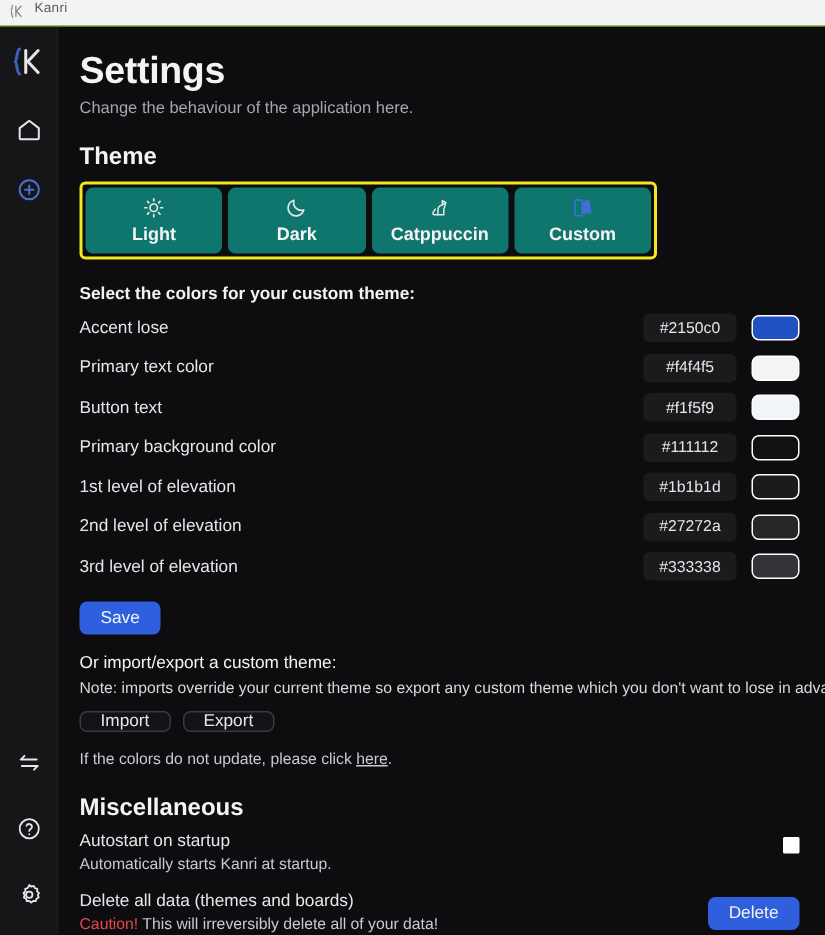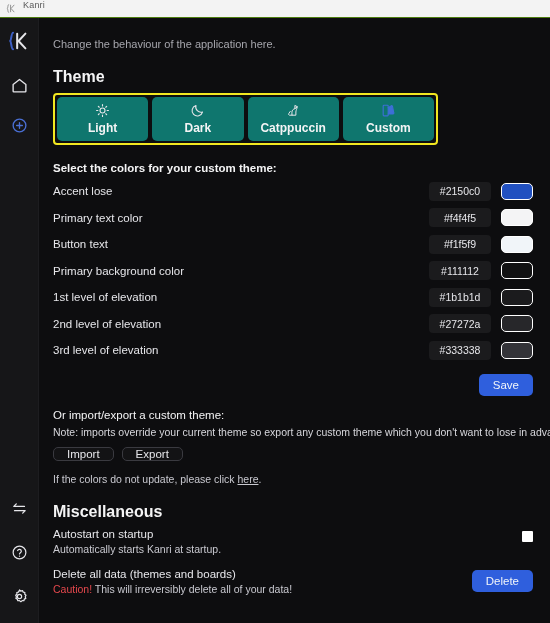--- a/index.html
+++ b/index.html
@@ -114,21 +114,21 @@
     font-family:"Liberation Sans", sans-serif;
   }
   .swatch{
     width:32px; height:17px;
     border-radius:5px;
     border:1.5px solid #ffffff;
     cursor:pointer;
   }
 
   
-  .save-row{ display:flex; justify-content:flex-end; padding-right:5px; margin-top:10px; }
+  .save-row{ display:flex; justify-content:flex-start; padding-right:5px; margin-top:10px; }
   .btn-primary{
     background:#2f5fdd; color:#f1f5f9;
     border:none; border-radius:5px;
     font-size:11.5px; padding:5px 14px;
     cursor:pointer;
     font-family:"Liberation Sans", sans-serif;
   }
 
   
   .subhead{
@@ -240,20 +240,21 @@
             <path d="M12 2.8 l1.9 1.5 2.3 -.6 1.1 2.1 2.3 .6 -.2 2.4 1.8 1.5 -1.1 2.1 .8 2.2 -2.1 1.1 -.6 2.3 -2.4 -.2 -1.9 1.5 -1.9 -1.5 -2.4 .2 -.6 -2.3 -2.1 -1.1 .8 -2.2 -1.1 -2.1 1.8 -1.5 -.2 -2.4 2.3 -.6 1.1 -2.1 2.3 .6 Z"></path>
             <circle cx="12" cy="12" r="3"></circle>
           </svg>
         </span>
       </div>
     </div>
   </div>
 
   <div class="main">
 
+    <div class="page-title">Settings</div>
     <div class="page-sub">Change the behaviour of the application here.</div>
 
     <h2 class="section">Theme</h2>
 
     <div class="theme-wrap">
 
       <button class="theme-btn">
         <span>
           <svg width="15" height="15" viewBox="0 0 24 24" fill="none" stroke="#e6e6ea" stroke-width="1.8" stroke-linecap="round">
             <circle cx="12" cy="12" r="4"></circle>

